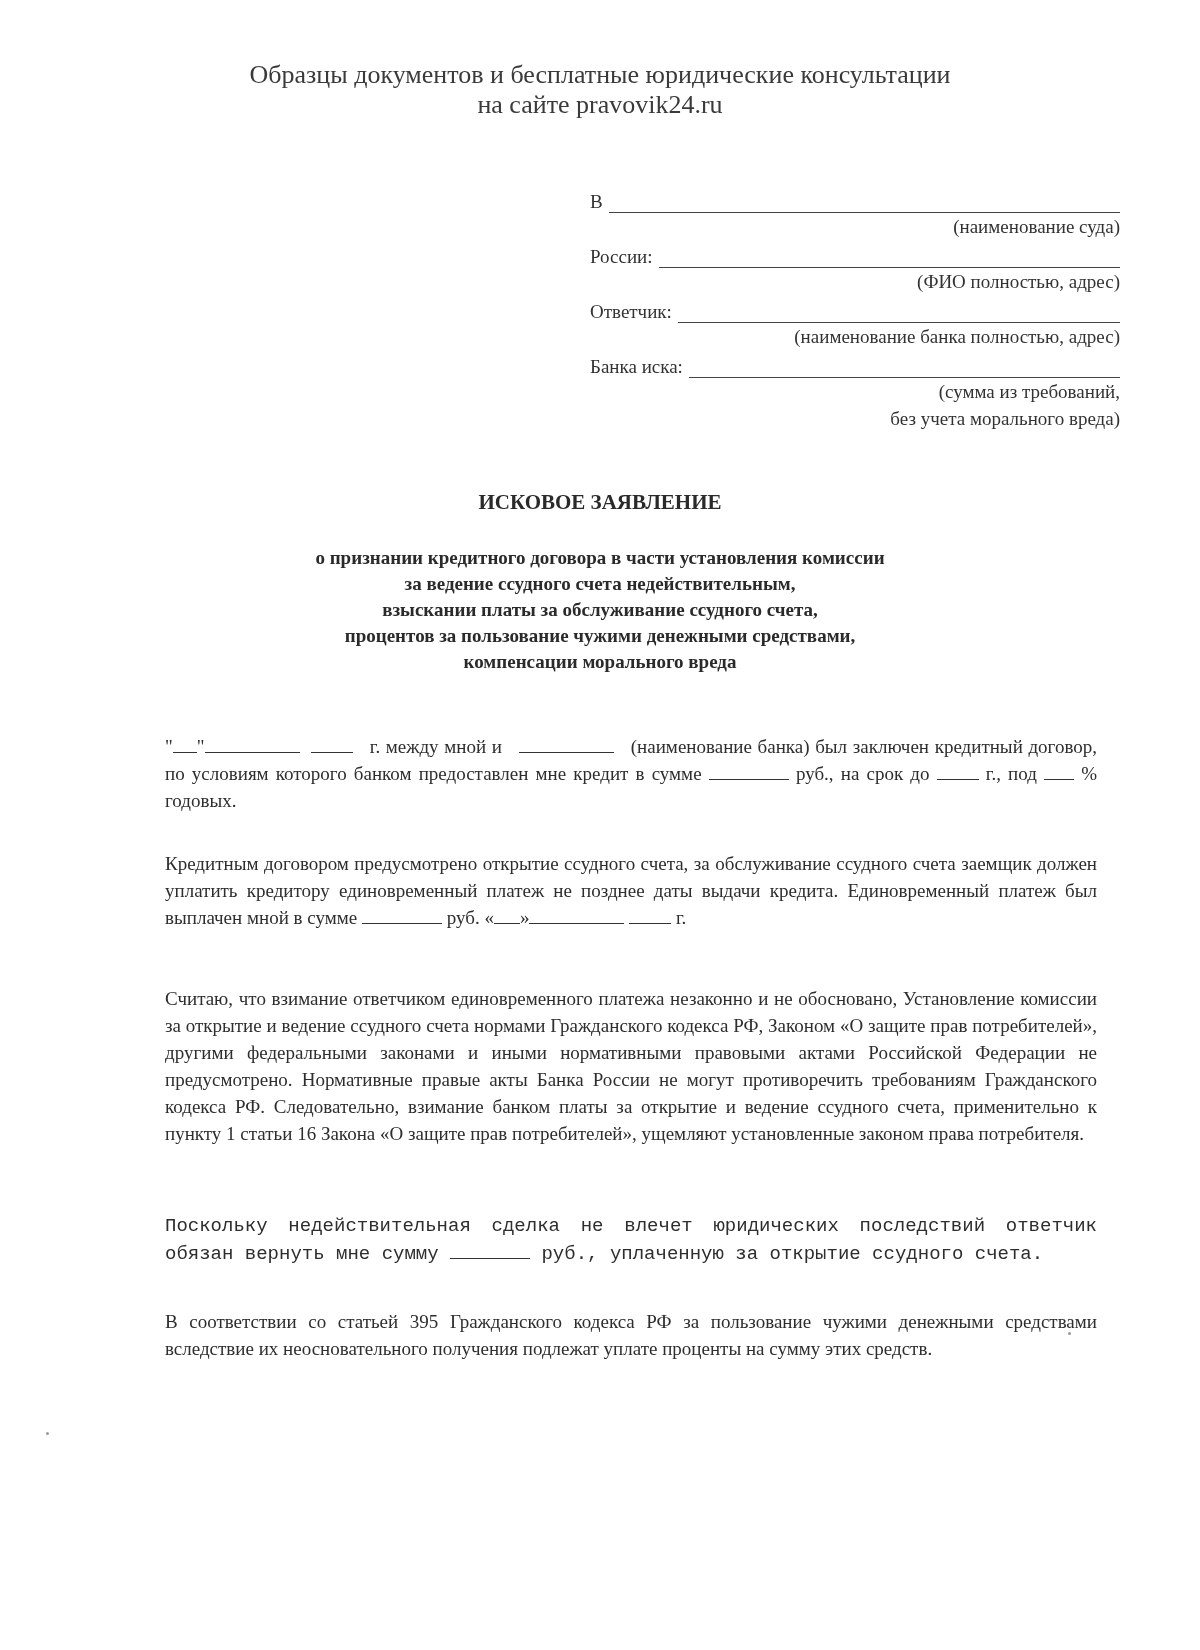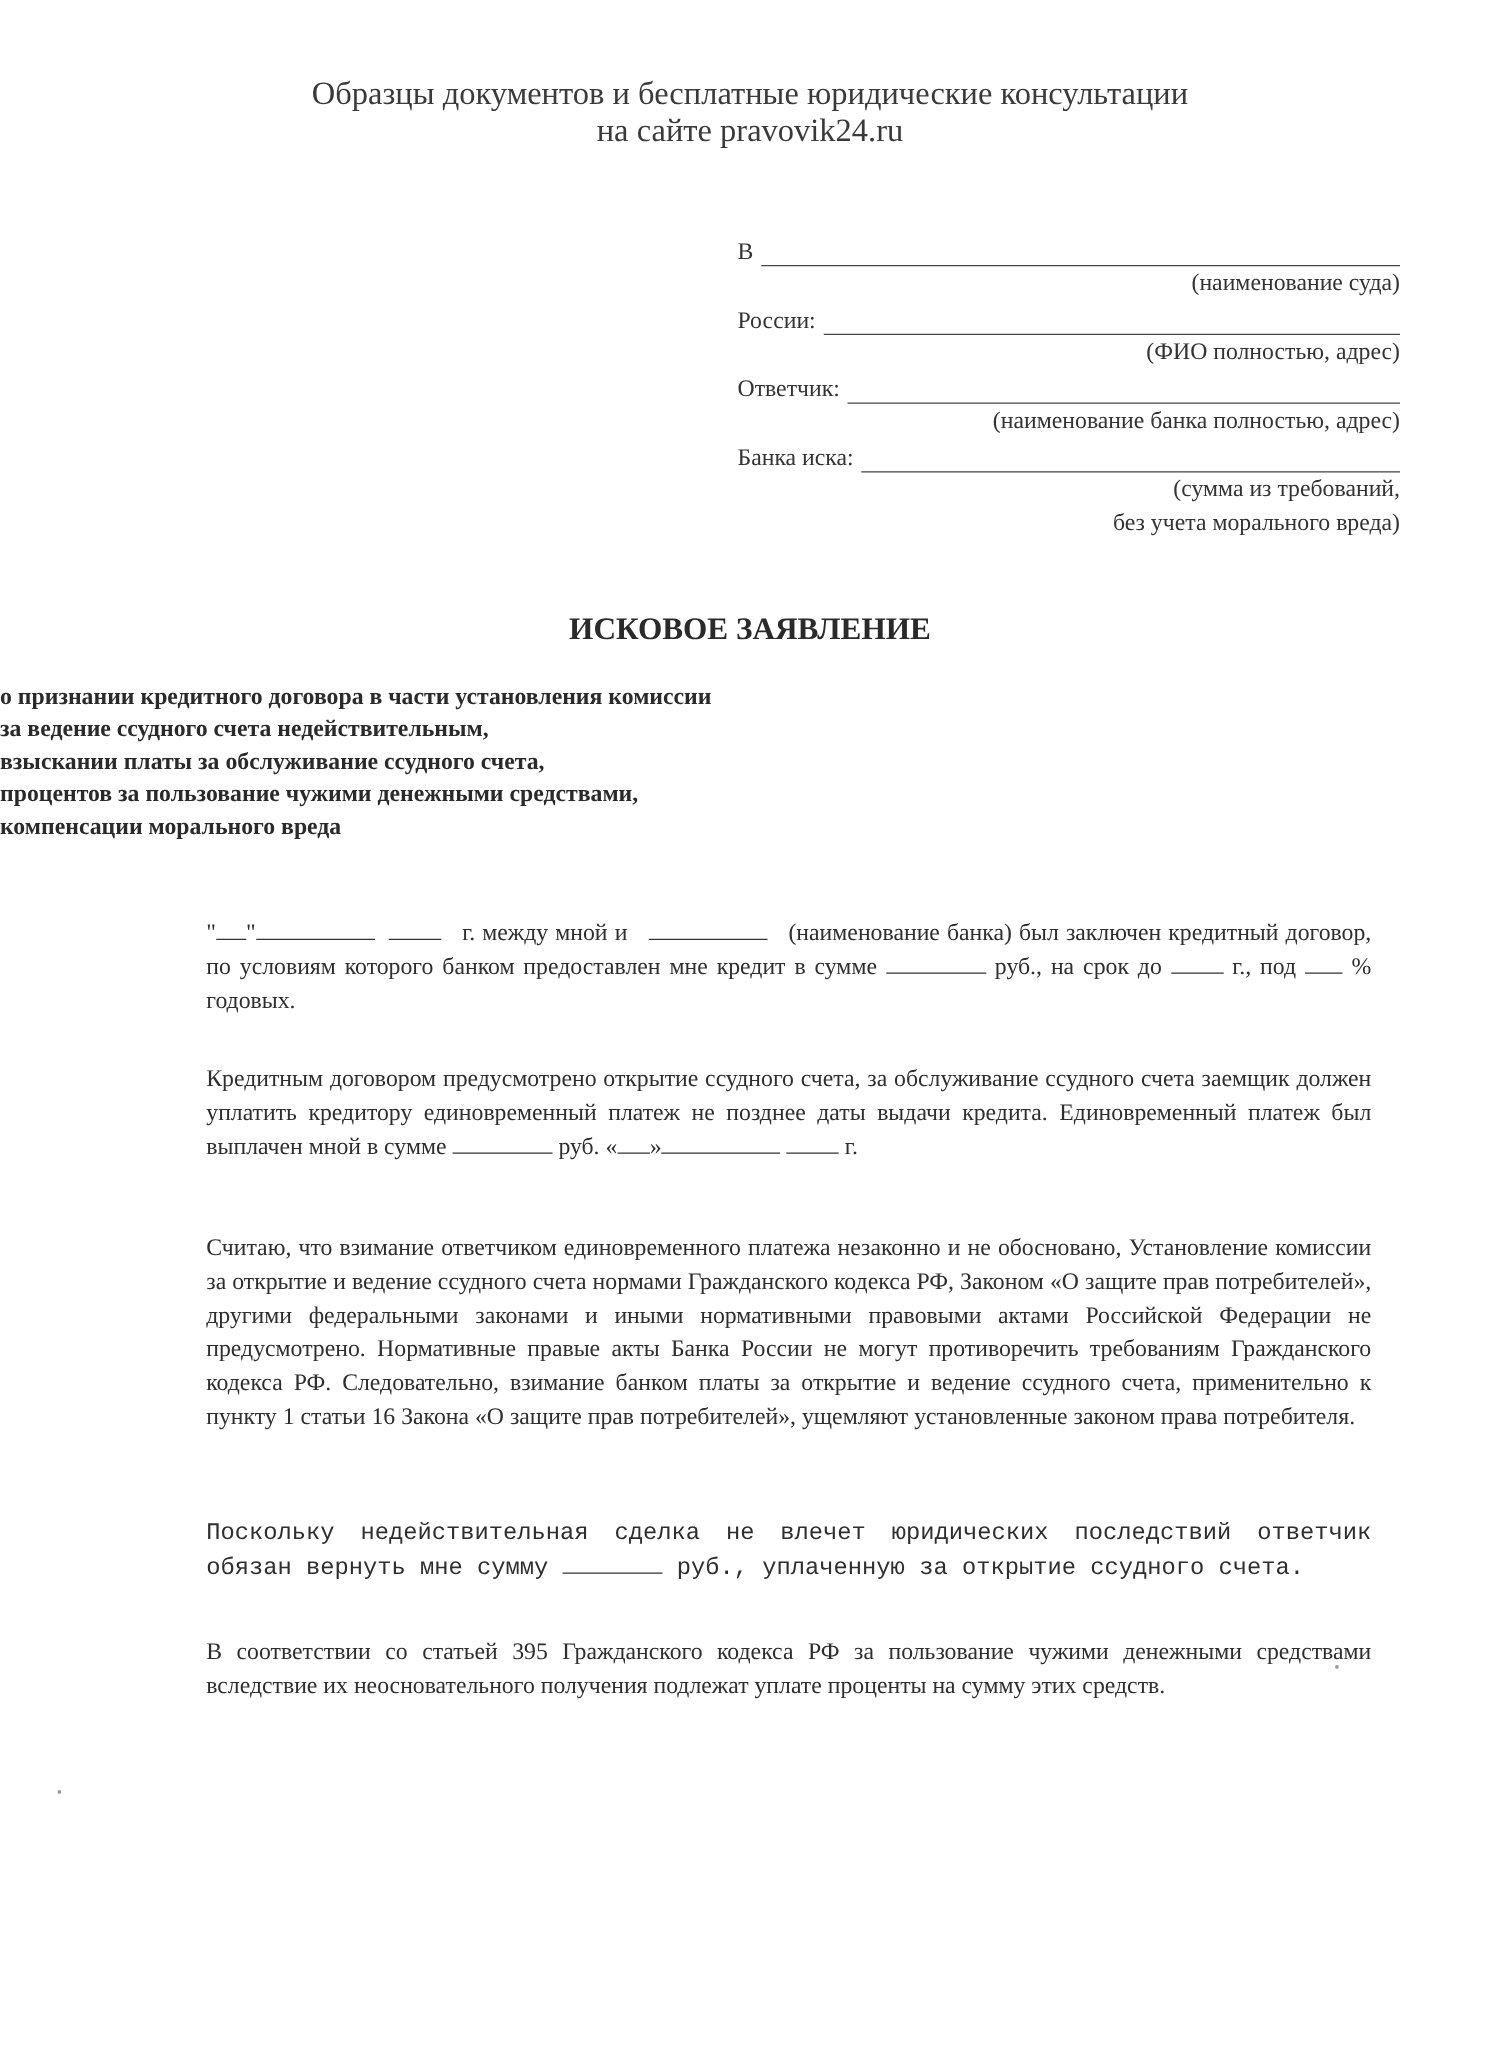--- a/index.html
+++ b/index.html
@@ -6,22 +6,22 @@
   body { width:1200px; height:1650px; position:relative; overflow:hidden;
          font-family:"Liberation Serif","DejaVu Serif",serif; color:#2a2a2a; }
   .site-header { position:absolute; top:60px; left:0; width:1200px; text-align:center;
                  font-size:26px; line-height:30px; color:#3a3a3a; }
   .address-block { position:absolute; top:185px; left:590px; width:530px; font-size:19px; color:#333; }
   .addr-row { display:flex; align-items:flex-end; height:28px; }
   .addr-label { white-space:nowrap; margin-right:6px; }
   .addr-line { flex:1; border-bottom:1px solid #444; height:20px; }
   .addr-hint { text-align:right; height:27px; line-height:27px; }
   .title { position:absolute; top:490px; left:0; width:1200px; text-align:center;
-           font-weight:bold; font-size:25px; color:#2a2a2a; }
-  .subtitle { position:absolute; top:545px; left:0; width:1200px; 
+           font-weight:bold; font-size:21px; color:#2a2a2a; }
+  .subtitle { position:absolute; top:545px; left:0; width:1200px; text-align:center;
               font-weight:bold; font-size:19px; line-height:26px; color:#2a2a2a; }
   .body { position:absolute; left:165px; width:932px; font-size:19px; line-height:27px;
           text-align:justify; color:#2e2e2e; }
   .p1 { top:733px; } .p2 { top:850px; } .p3 { top:985px; } .p4 { top:1213px;font-family:Liberation Mono, monospace; } .p5 { top:1308px; }
   .blank { display:inline-block; border-bottom:1px solid #333; height:18px; vertical-align:baseline; }
   .speck { position:absolute; width:3px; height:3px; background:#999; border-radius:50%; }
 </style>
 </head>
 <body>
 

